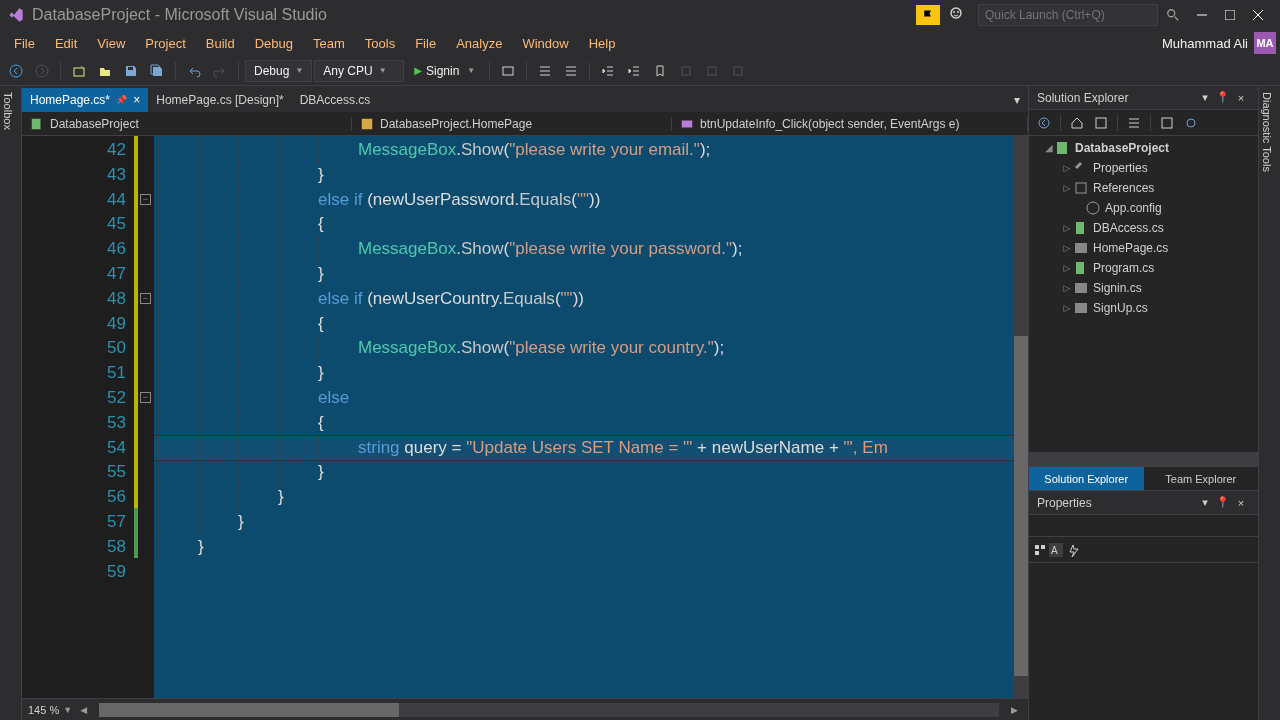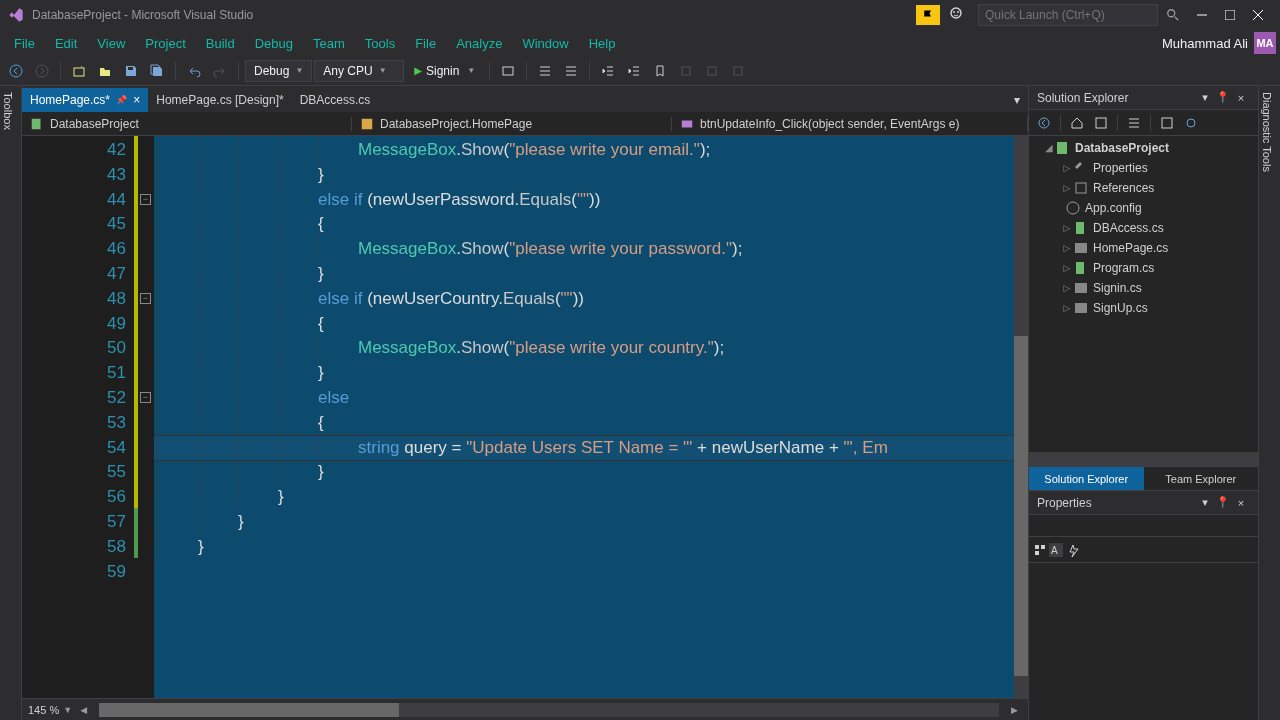--- a/index.html
+++ b/index.html
@@ -1,32 +1,32 @@
 <!DOCTYPE html>
 <html><head>
 <meta charset="utf-8">
 <style>
 * { margin: 0; padding: 0; box-sizing: border-box; font-family: 'Segoe UI', Tahoma, sans-serif; }
 body { background: #2d2d30; color: #f1f1f1; width: 1280px; height: 720px; overflow: hidden; font-size: 12px; }
 
 
 .titlebar { height: 30px; background: #2d2d30; display: flex; align-items: center; padding: 0 8px; }
 .titlebar .vs-icon { width: 16px; height: 16px; margin-right: 8px; }
-.titlebar .title { color: #999; font-size: 12px; flex: 0 0 auto; }
+.titlebar .title { color: #999; font-size: 16px; flex: 0 0 auto; }
 .titlebar .spacer { flex: 1; }
 .titlebar .notif-badge { width: 24px; height: 20px; background: #f9c513; margin-right: 8px; display: flex; align-items: center; justify-content: center; }
 .titlebar .notif-badge svg { width: 12px; height: 12px; }
 .titlebar .feedback-icon { width: 20px; height: 20px; margin-right: 10px; display:flex; align-items:center; justify-content:center;}
 .titlebar .quick-launch { width: 180px; height: 22px; background: #333337; border: 1px solid #3f3f46; color: #999; padding: 2px 6px; font-size: 12px; }
 .titlebar .search-icon { margin: 0 8px; color: #999; }
 .titlebar .win-btn { width: 28px; height: 20px; display: flex; align-items: center; justify-content: center; color: #f1f1f1; cursor: pointer; }
 
 
 .menubar { height: 26px; background: #2d2d30; display: flex; align-items: center; padding: 0 4px; }
-.menubar .menu-item { padding: 4px 10px; color: #14b8a6; font-size: 13px; cursor: pointer; }
+.menubar .menu-item { padding: 4px 10px; color: #fdba74; font-size: 13px; cursor: pointer; }
 .menubar .user-name { margin-left: auto; margin-right: 6px; color: #f1f1f1; font-size: 13px; }
 .menubar .avatar { width: 22px; height: 22px; background: #9b59b0; color: #fff; display: flex; align-items: center; justify-content: center; font-size: 11px; font-weight: bold; }
 
 
 .toolbar { height: 30px; background: #2d2d30; border-bottom: 1px solid #3f3f46; display: flex; align-items: center; padding: 0 4px; gap: 2px; }
 .toolbar .tbtn { width: 24px; height: 24px; display: flex; align-items: center; justify-content: center; cursor: pointer; color: #d0d0d0; }
 .toolbar .tsep { width: 1px; height: 18px; background: #3f3f46; margin: 0 4px; }
 .toolbar .config-select { background: #333337; border: 1px solid #3f3f46; color: #f1f1f1; padding: 2px 8px; font-size: 12px; height: 22px; display: flex; align-items: center; gap: 6px; }
 .toolbar .config-select .arrow { font-size: 8px; color: #999; }
 .toolbar .start-btn { display: flex; align-items: center; gap: 4px; padding: 2px 8px; cursor: pointer; }
@@ -440,21 +440,21 @@
           </svg>
           <span>Properties</span>
         </div>
       <div class="node" style="padding-left:32px">
           <span class="exp">▷</span>
           <svg class="nicon" viewBox="0 0 16 16">
             <rect x="3" y="3" width="10" height="10" fill="none" stroke="#999"></rect>
           </svg>
           <span>References</span>
         </div>
-      <div class="node" style="padding-left:36px">
+      <div class="node" style="padding-left:56px">
           <svg class="nicon" viewBox="0 0 16 16">
             <path d="M8 2a6 6 0 100 12 6 6 0 000-12z" fill="none" stroke="#999"></path>
           </svg>
           <span>App.config</span>
         </div>
       <div class="node" style="padding-left:32px">
           <span class="exp">▷</span>
           <svg class="nicon" viewBox="0 0 16 16">
             <rect x="3" y="2" width="8" height="12" fill="#6fb96f"></rect>
           </svg>

